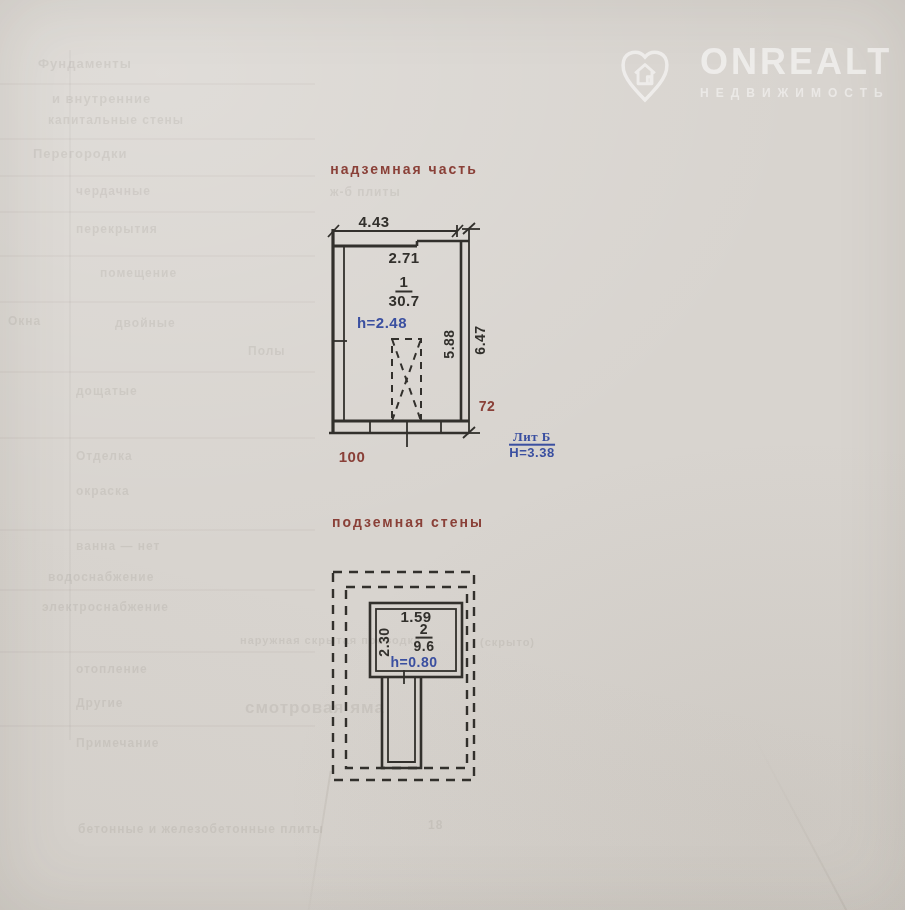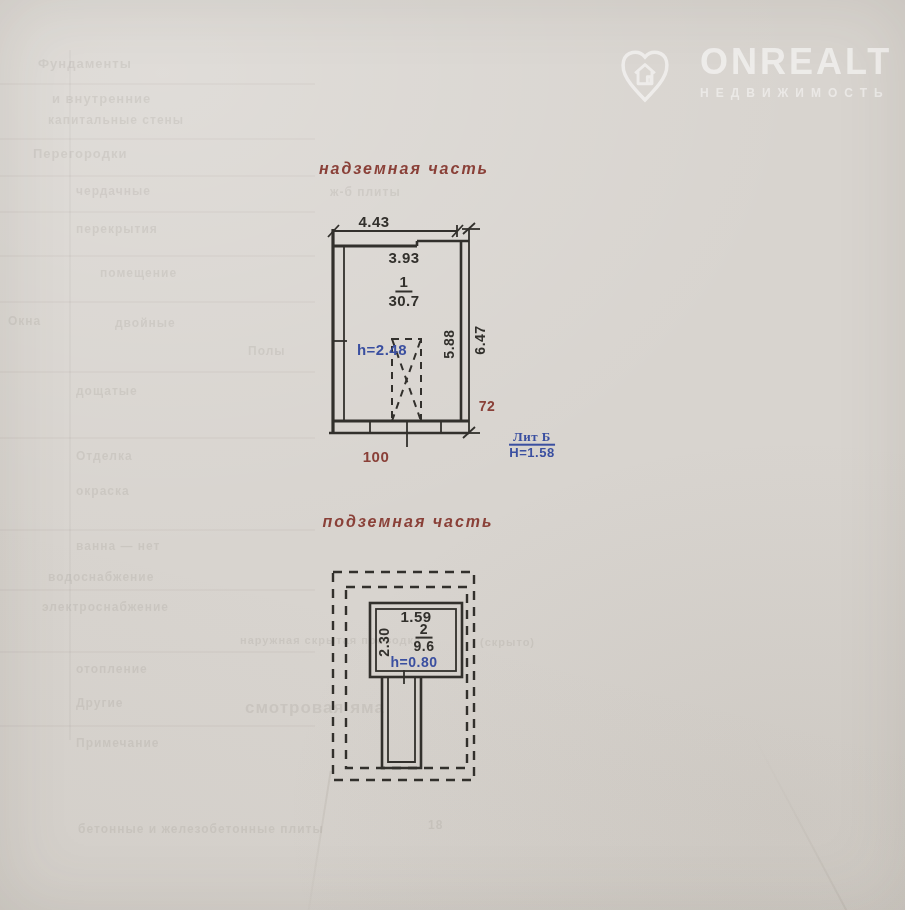--- a/index.html
+++ b/index.html
@@ -24,21 +24,21 @@
   .w32{stroke-width:3.2;} .w26{stroke-width:2.6;} .w18{stroke-width:1.8;}
   .dim{stroke:var(--ink,#32302c);stroke-width:1.8;fill:none;}
   .dash{stroke:var(--ink,#32302c);stroke-width:2.4;fill:none;stroke-dasharray:9 7;}
   .dashThin{stroke:var(--ink,#32302c);stroke-width:2;fill:none;stroke-dasharray:7 6;}
   .faintrow{stroke:rgba(70,62,50,0.05);stroke-width:1.4;}
   .lbl{position:absolute;transform:translate(-50%,-50%);font-weight:700;
        color:var(--ink,#32302c);white-space:nowrap;letter-spacing:0.5px;}
   .vtext{transform:translate(-50%,-50%) rotate(-90deg);}
   .red{color:var(--red,#8a4038);}
   .blue{color:var(--blue,#3a4fa0);}
-  .title{font-size:16px;letter-spacing:2px;font-style:italic;}
+  .title{font-size:14px;letter-spacing:2px;}
   .s15{font-size:15px;} .s14{font-size:14px;} .s13{font-size:13px;}
   .frac{display:flex;flex-direction:column;align-items:center;line-height:1.1;}
   .frac .top{border-bottom:2px solid var(--ink,#32302c);padding:0 4px;}
   .frac.bluefrac .top{border-bottom:2px solid var(--blue,#3a4fa0);font-family:Liberation Serif, serif;}
   .watermark{position:absolute;left:616px;top:20px;display:flex;align-items:flex-start;gap:26px;
              color:rgba(255,255,255,0.55);margin-top:24px;}
   .wm-text{display:flex;flex-direction:column;}
   .wm-brand{font-size:36px;font-weight:700;letter-spacing:3px;line-height:1.0;
             color:rgba(255,255,255,0.55);}
   .wm-sub{font-size:12px;font-weight:700;letter-spacing:7px;margin-top:6px;
@@ -161,36 +161,36 @@
       </g>
       <g>
         <path class="wall w26" d="M382,678 V768 H421 V678"></path>
         <path class="wall w18" d="M388,678 V762 H415 V678"></path>
       </g>
     </g>
   </svg>
 
   <div class="lbl red title" style="left:404px;top:169px;">надземная часть</div>
   <div class="lbl s15" style="left:374px;top:221px;">4.43</div>
-  <div class="lbl s15" style="left:404px;top:257px;">3.93</div>
+  <div class="lbl s15" style="left:404px;top:257px;">2.71</div>
   <div class="lbl s15 frac" style="left:404px;top:291px;">
     <span class="top">1</span>
     <span>30.7</span>
   </div>
-  <div class="lbl blue s15" style="left:382px;top:322px;margin-top:27px;">h=2.48</div>
+  <div class="lbl blue s15" style="left:382px;top:322px;">h=2.48</div>
   <div class="lbl vtext s14" style="left:449px;top:344px;">5.88</div>
   <div class="lbl vtext s14" style="left:480px;top:340px;">6.47</div>
   <div class="lbl red s14" style="left:487px;top:406px;">72</div>
-  <div class="lbl red s15" style="left:376px;top:456px;">100</div>
+  <div class="lbl red s15" style="left:352px;top:456px;">100</div>
   <div class="lbl blue s13 frac bluefrac" style="left:532px;top:445px;">
     <span class="top">Лит Б</span>
-    <span>Н=1.58</span>
+    <span>Н=3.38</span>
   </div>
 
-  <div class="lbl red title" style="left:408px;top:522px;">подземная часть</div>
+  <div class="lbl red title" style="left:408px;top:522px;">подземная стены</div>
   <div class="lbl s15" style="left:416px;top:616px;">1.59</div>
   <div class="lbl vtext s14" style="left:384px;top:642px;">2.30</div>
   <div class="lbl s14 frac" style="left:424px;top:638px;">
     <span class="top">2</span>
     <span>9.6</span>
   </div>
   <div class="lbl blue s14" style="left:414px;top:662px;">h=0.80</div>
 
 </div>
 

